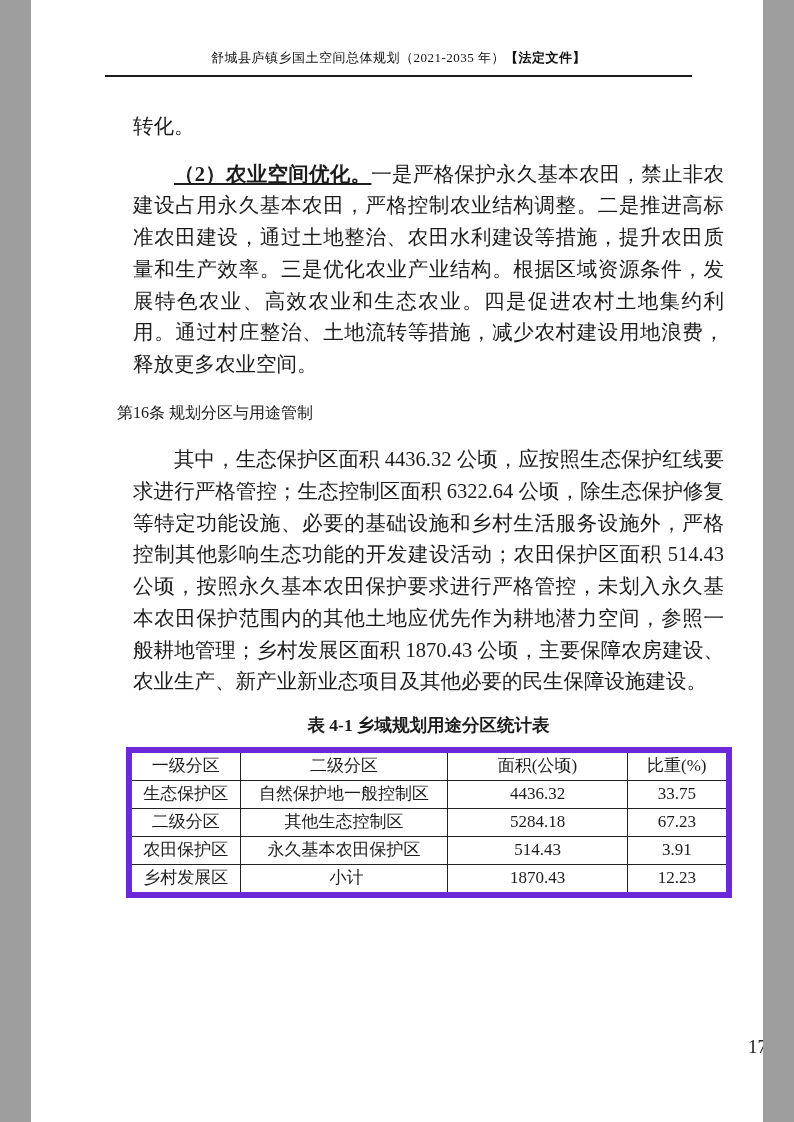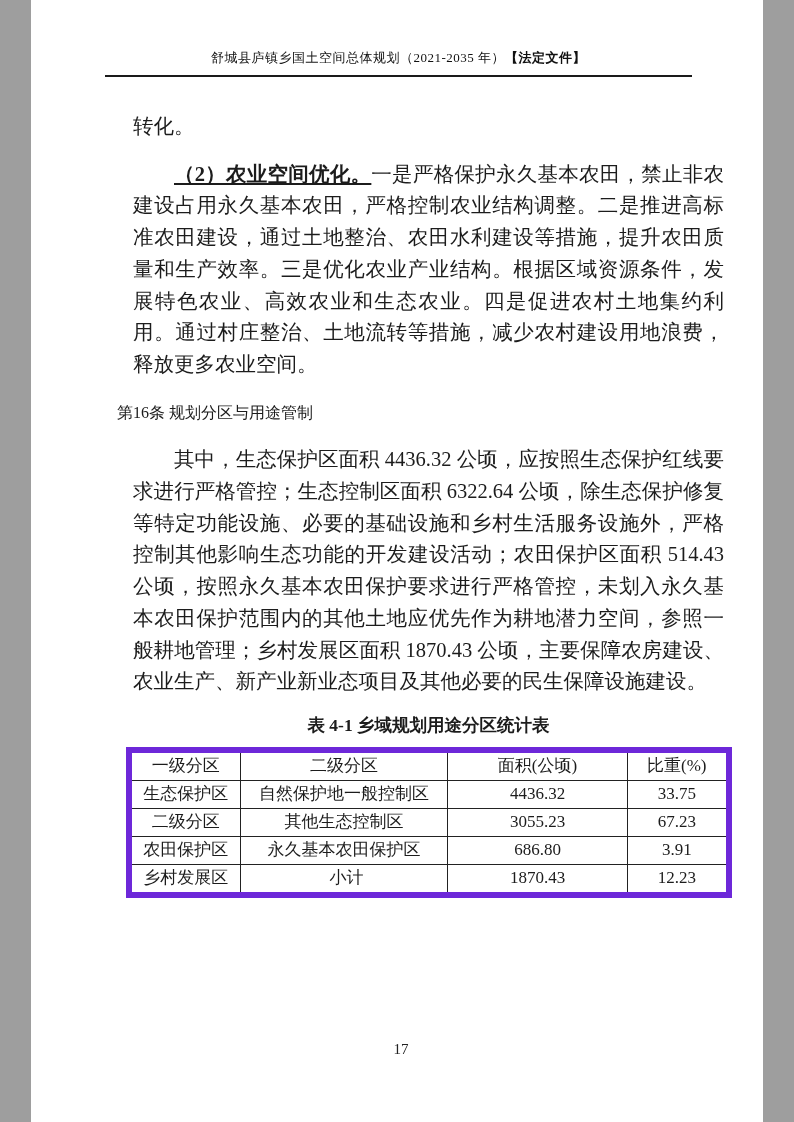--- a/index.html
+++ b/index.html
@@ -81,22 +81,22 @@
   }
   table.stat-table td.cell-left {
     text-align: center;
     padding-left: 9px;
   }
   .page-number {
     position: absolute;
     bottom: 64px;
     left: 4px;
     width: 100%;
-    text-align: center;
-    font-size: 15px;
+    text-align: right;
+    font-size: 19px;
     color: #222;
   }
 </style>
 </head>
 <body>
 
 <div class="page">
 
   <div class="header">
     <span>舒城县庐镇乡国土空间总体规划（2021-2035 年）</span><span class="badge">【法定文件】</span>
@@ -134,27 +134,27 @@
       <tbody>
         <tr>
           <td>生态保护区</td>
           <td>自然保护地一般控制区</td>
           <td>4436.32</td>
           <td>33.75</td>
         </tr>
         <tr>
           <td>二级分区</td>
           <td>其他生态控制区</td>
-          <td>3055.23</td>
+          <td>5284.18</td>
           <td>67.23</td>
         </tr>
         <tr>
           <td>农田保护区</td>
           <td>永久基本农田保护区</td>
-          <td>686.80</td>
+          <td>514.43</td>
           <td>3.91</td>
         </tr>
         <tr>
           <td>乡村发展区</td>
           <td class="cell-left">小计</td>
           <td>1870.43</td>
           <td>12.23</td>
         </tr>
       </tbody>
     </table>

